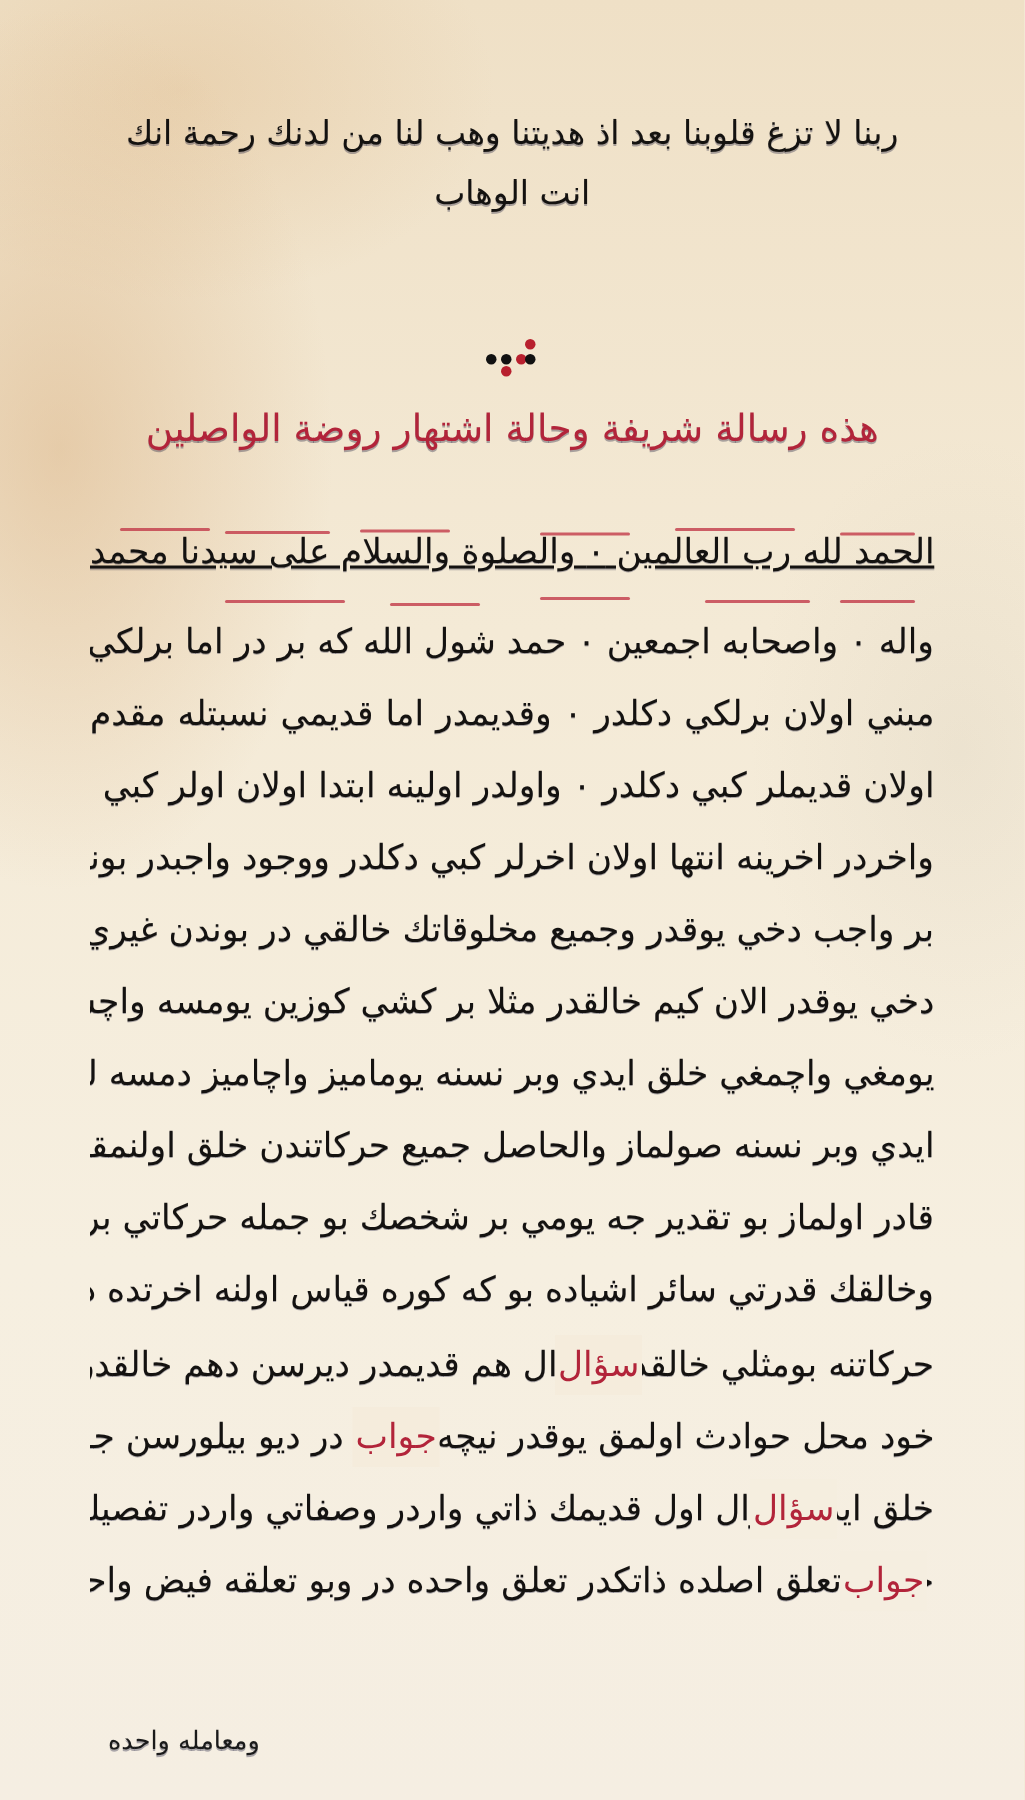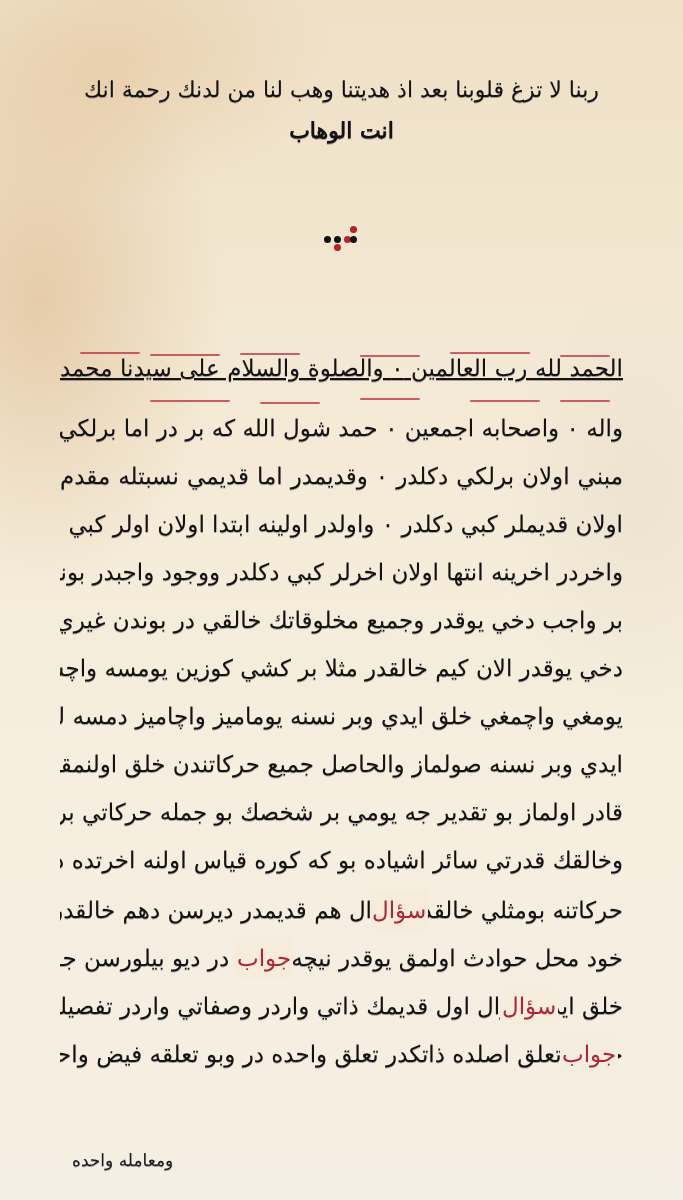--- a/index.html
+++ b/index.html
@@ -60,31 +60,32 @@
     color: #1a1a1a;
     text-shadow: 0 1px 0 rgba(30,30,60,0.35);
   }
 </style>
 </head>
 <body>
 
 <div class="page">
 
   <div class="line center" style="top:70px; font-size:22px;">ربنا لا تزغ قلوبنا بعد اذ هديتنا وهب لنا من لدنك رحمة انك</div>
-  <div class="line center" style="top:110px; font-size:22px;font-weight:bold;">انت الوهاب</div>
+  <div class="line center" style="top:110px; font-size:22px;">انت الوهاب</div>
 
   <div class="ornament">
     <span style="left:4px; top:14px; background:#111;"></span>
     <span style="left:14px; top:14px; background:#111;"></span>
     <span style="left:24px; top:14px; background:#b8202e;"></span>
     <span style="left:30px; top:4px; background:#b8202e;"></span>
     <span style="left:30px; top:14px; background:#111;"></span>
     <span style="left:14px; top:22px; background:#b8202e;"></span>
   </div>
 
+  <div class="line center red title-line" style="top:266px;">هذه رسالة شريفة وحالة اشتهار روضة الواصلين</div>
 
 
   <div class="overline" style="left:80px; top:352px; width:60px;"></div>
   <div class="overline" style="left:150px; top:354px; width:70px;"></div>
   <div class="overline" style="left:240px; top:353px; width:60px;"></div>
   <div class="overline" style="left:360px; top:355px; width:60px;"></div>
   <div class="overline" style="left:450px; top:352px; width:80px;"></div>
   <div class="overline" style="left:560px; top:355px; width:50px;"></div>
   <div class="overline" style="left:150px; top:400px; width:80px;"></div>
   <div class="overline" style="left:260px; top:402px; width:60px;"></div>

